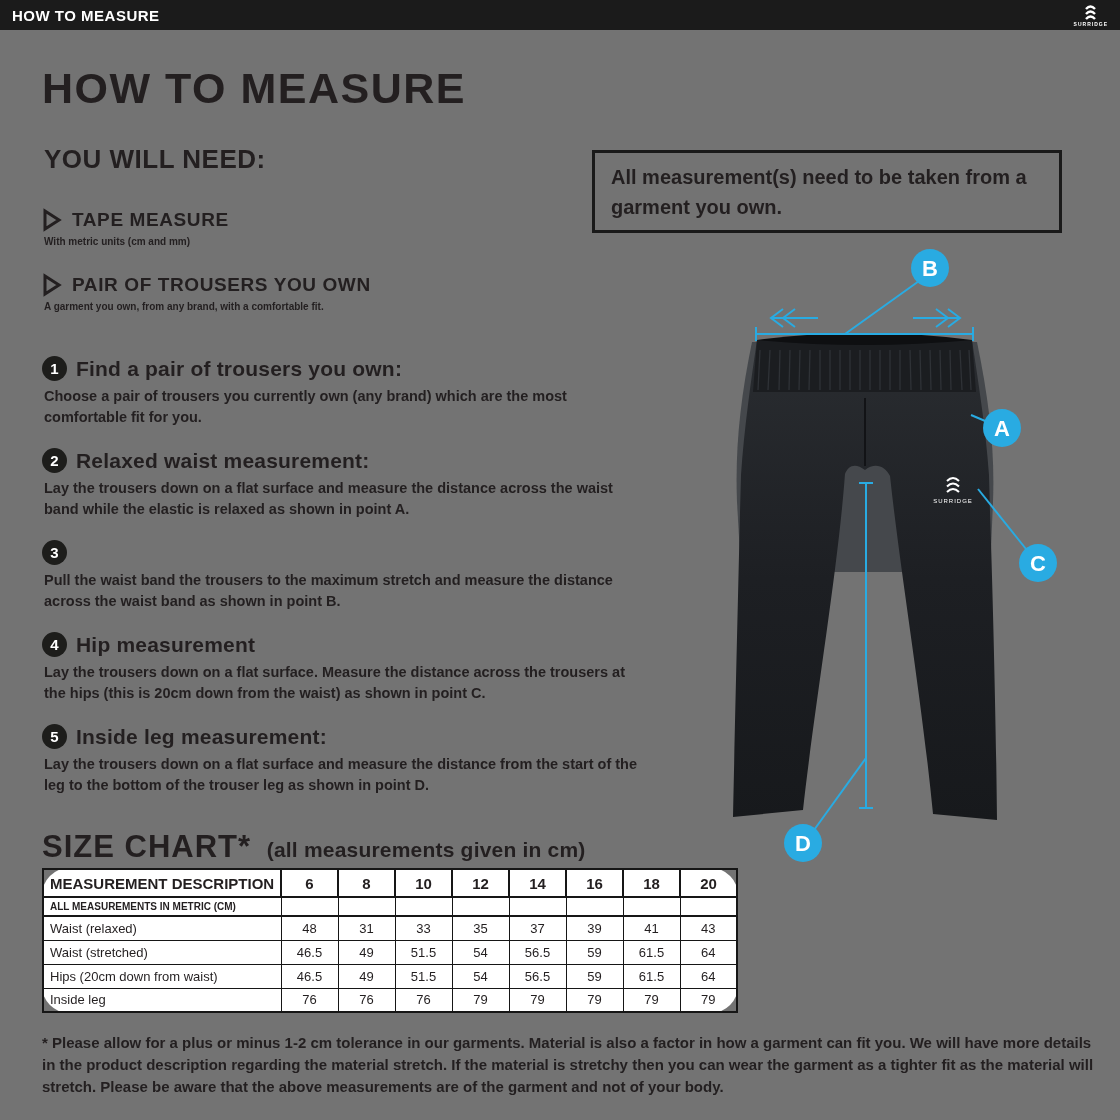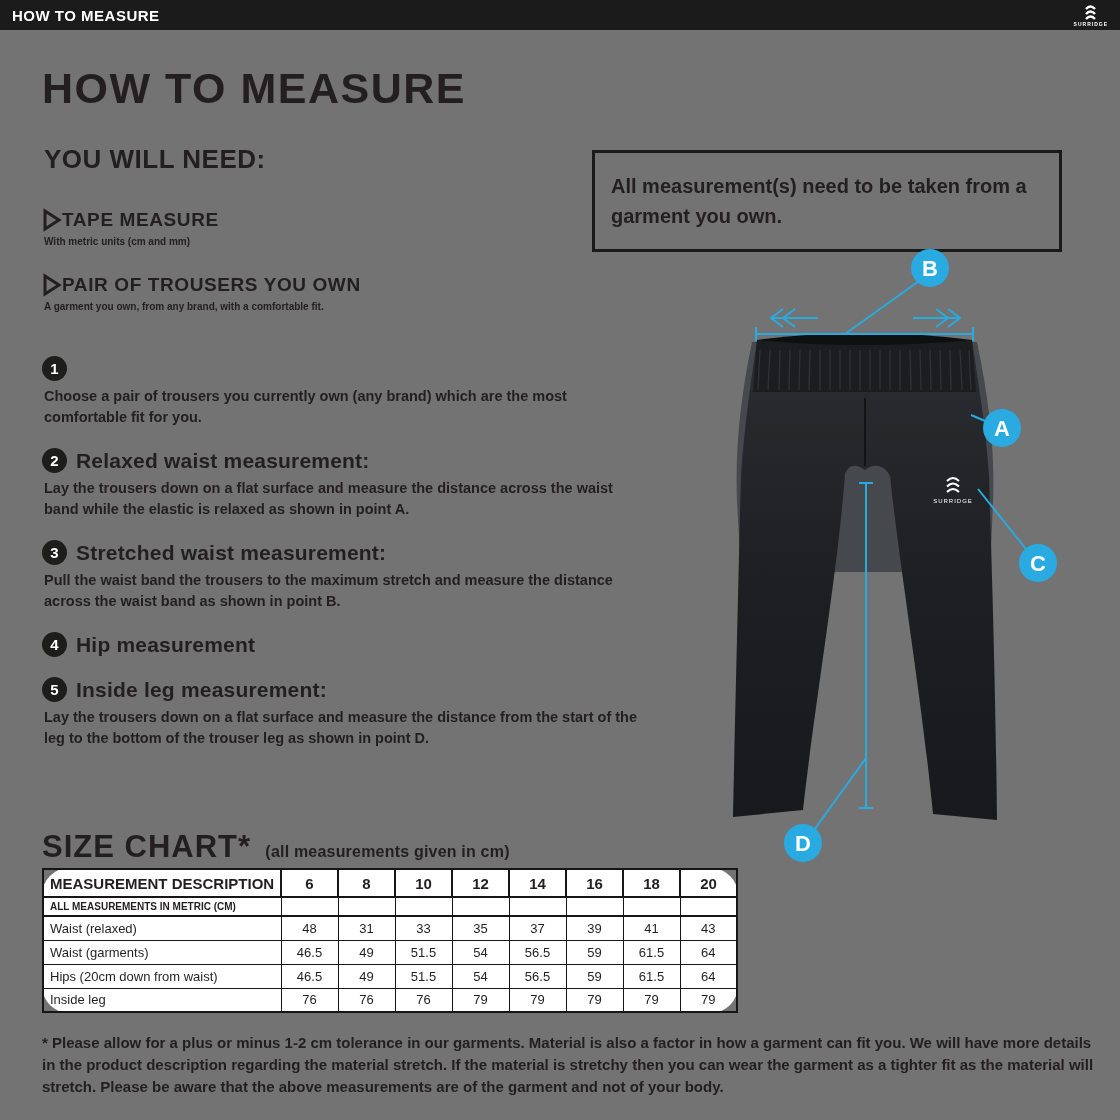--- a/index.html
+++ b/index.html
@@ -14,41 +14,41 @@
   .brand{display:flex;flex-direction:column;align-items:center;line-height:1;margin-top:2px;}
   .brand-name{color:#fff;font-size:5px;font-weight:bold;letter-spacing:1px;margin-top:1px;}
 
   
   .h1{position:absolute;left:42px;top:64px;font-size:43px;font-weight:bold;letter-spacing:1.5px;}
   .h2{position:absolute;left:44px;top:144px;font-size:26px;font-weight:bold;letter-spacing:.5px;}
 
   
   .needs{position:absolute;left:42px;top:208px;width:540px;}
   .need{margin-bottom:26px;}
-  .need-title-row{display:flex;align-items:center;}
+  .need-title-row{display:flex;align-items:center;gap:10px;}
   .need-title{font-size:19px;font-weight:bold;letter-spacing:.6px;}
   .need-sub{font-size:10px;font-weight:bold;margin:4px 0 0 2px;}
 
   
-  .note-box{position:absolute;left:592px;top:150px;width:470px;height:102px;
+  .note-box{position:absolute;left:592px;top:150px;width:470px;height:83px;
             border:3px solid #1a1a1a;padding:12px 16px;display:flex;align-items:center;}
   .note-text{font-size:20px;font-weight:bold;line-height:1.5;}
 
   
   .steps{position:absolute;left:42px;top:356px;width:612px;}
   .step{margin-bottom:20px;}
   .step-head{display:flex;align-items:center;gap:9px;}
   .step-num{width:25px;height:25px;border-radius:50%;background:#1d1d1b;color:#fff;
             font-size:15px;font-weight:bold;display:flex;align-items:center;justify-content:center;flex:0 0 25px;}
   .step-title{font-size:21px;font-weight:bold;letter-spacing:.2px;}
   .step-body{font-size:14.5px;font-weight:bold;line-height:1.45;margin:5px 0 0 2px;width:604px;}
 
   
   .h3{position:absolute;left:42px;top:829px;font-size:31px;font-weight:bold;letter-spacing:1px;}
-  .h3 small{font-size:16px;font-weight:bold;letter-spacing:.2px;}
+  .h3 small{font-size:21px;font-weight:bold;letter-spacing:.2px;}
 
   table.size{position:absolute;left:42px;top:868px;width:696px;border-collapse:collapse;
              table-layout:fixed;background:#fff;border-radius:27px;}
   table.size td,table.size th{border:1px solid #161616;padding:0 6px;height:24px;
              font-size:13px;font-weight:normal;text-align:center;overflow:hidden;white-space:nowrap;}
   table.size col.desc{width:238px;}
   table.size tr.hdr th{font-size:15px;font-weight:bold;height:28px;border-width:2px;}
   table.size tr.hdr th:first-child{text-align:left;}
   table.size tr.sub td{font-size:10px;font-weight:bold;height:19px;text-align:left;border-bottom-width:2px;}
   table.size td.lbl{text-align:left;}
@@ -103,42 +103,43 @@
     </div>
 
   <div class="note-box">
     <span class="note-text">All measurement(s) need to be taken from a garment you own.</span>
   </div>
 
   <div class="steps" id="steps">
       <div class="step">
         <div class="step-head">
           <span class="step-num">1</span>
+          <span class="step-title">Find a pair of trousers you own:</span>
         </div>
         <div class="step-body">Choose a pair of trousers you currently own (any brand) which are the most comfortable fit for you.</div>
       </div>
       <div class="step">
         <div class="step-head">
           <span class="step-num">2</span>
           <span class="step-title">Relaxed waist measurement:</span>
         </div>
         <div class="step-body">Lay the trousers down on a flat surface and measure the distance across the waist band while the elastic is relaxed as shown in point A.</div>
       </div>
       <div class="step">
         <div class="step-head">
           <span class="step-num">3</span>
-          <span class="step-title">Stretched waist measurement:</span>
         </div>
         <div class="step-body">Pull the waist band the trousers to the maximum stretch and measure the distance across the waist band as shown in point B.</div>
       </div>
       <div class="step">
         <div class="step-head">
           <span class="step-num">4</span>
           <span class="step-title">Hip measurement</span>
         </div>
+        <div class="step-body">Lay the trousers down on a flat surface. Measure the distance across the trousers at the hips (this is 20cm down from the waist) as shown in point C.</div>
       </div>
       <div class="step">
         <div class="step-head">
           <span class="step-num">5</span>
           <span class="step-title">Inside leg measurement:</span>
         </div>
         <div class="step-body">Lay the trousers down on a flat surface and measure the distance from the start of the leg to the bottom of the trouser leg as shown in point D.</div>
       </div>
     </div>
 
@@ -287,21 +288,21 @@
           <td>48</td>
           <td>31</td>
           <td>33</td>
           <td>35</td>
           <td>37</td>
           <td>39</td>
           <td>41</td>
           <td>43</td>
         </tr>
         <tr>
-          <td class="lbl">Waist (garments)</td>
+          <td class="lbl">Waist (stretched)</td>
           <td>46.5</td>
           <td>49</td>
           <td>51.5</td>
           <td>54</td>
           <td>56.5</td>
           <td>59</td>
           <td>61.5</td>
           <td>64</td>
         </tr>
         <tr>

